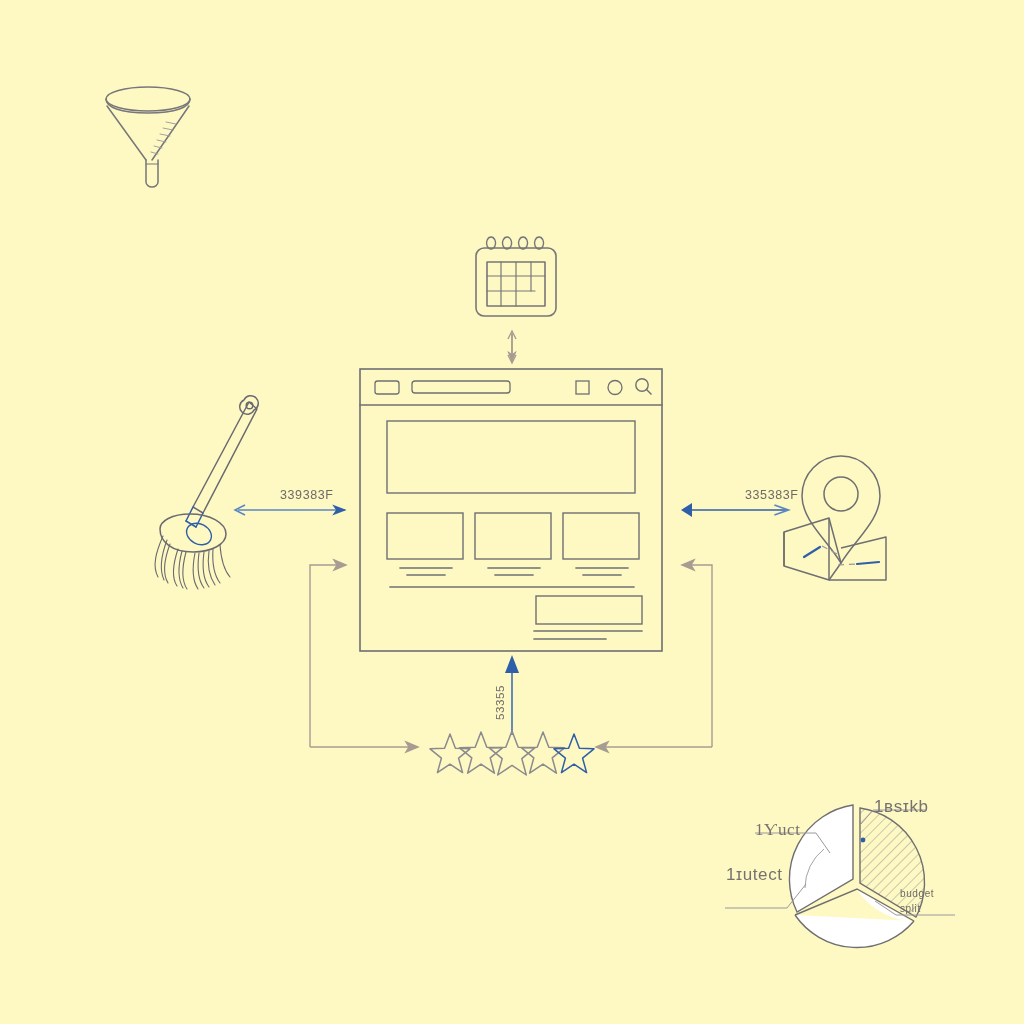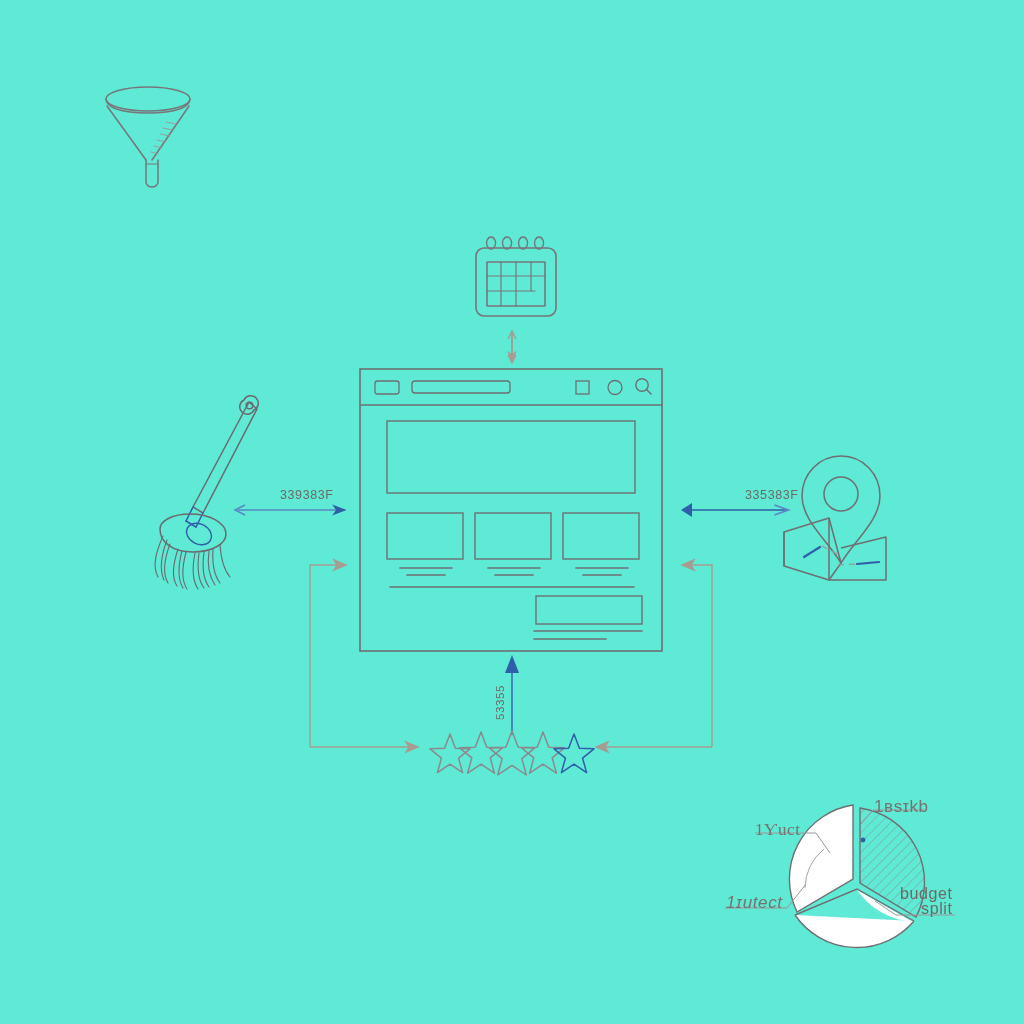--- a/index.html
+++ b/index.html
@@ -1,23 +1,23 @@
 <!DOCTYPE html>
 <html><head>
 <meta charset="utf-8">
 <style>
   html,body{margin:0;padding:0;background:#ffffff;}
   body{width:1024px;height:1024px;font-family:"Liberation Sans",sans-serif;}
-  #stage{position:relative;width:1024px;height:1024px;background:#5eead4;overflow:hidden;}
+  #stage{position:relative;width:1024px;height:1024px;background:#fef9c3;overflow:hidden;}
   #stage svg{position:absolute;inset:0;}
   .lbl{position:absolute;color:#6e6a66;font-family:"Liberation Sans",sans-serif;
        font-size:12.5px;letter-spacing:.6px;white-space:pre;}
   .lbl-v{transform-origin:left top;transform:rotate(-90deg);font-size:11.5px;}
   .lbl-pie{font-size:17px;color:#777270;}
-  .lbl-pie2{font-size:16px;color:#6e6a66;line-height:15px;white-space:pre-line;text-align:right;}
+  .lbl-pie2{font-size:10px;color:#6e6a66;line-height:15px;white-space:pre-line;}
 </style>
 </head>
 <body>
 
 <div id="stage">
 
   <svg width="1024" height="1024" viewBox="0 0 1024 1024">
     <defs>
       <marker id="ahGray" markerWidth="9" markerHeight="9" refX="7.5" refY="3.2" orient="auto">
         <path d="M0,0 L8,3.2 L0,6.4 L2.2,3.2 z" fill="#a79c92"></path>
@@ -220,18 +220,18 @@
   <div class="lbl" style="left:280px;top:488px;">339383F</div>
 
   <div class="lbl" style="left:698px;top:488px;margin-left:47px;">335383F</div>
 
   <div class="lbl lbl-v" style="left:494px;top:720px;">53355</div>
 
   <div class="lbl lbl-pie" style="left:874px;top:797px;">1ʙsɪkb</div>
 
   <div class="lbl lbl-pie" style="left:755px;top:820px;font-family:Liberation Serif, serif;">1Ƴuct</div>
 
-  <div class="lbl lbl-pie" style="left:726px;top:893px;font-style:italic;">1ɪutect</div>
+  <div class="lbl lbl-pie" style="left:726px;top:865px;">1ɪutect</div>
 
   <div class="lbl lbl-pie2" style="left:900px;top:886px;">budget
 split</div>
 
 </div>
 
 </body></html>

